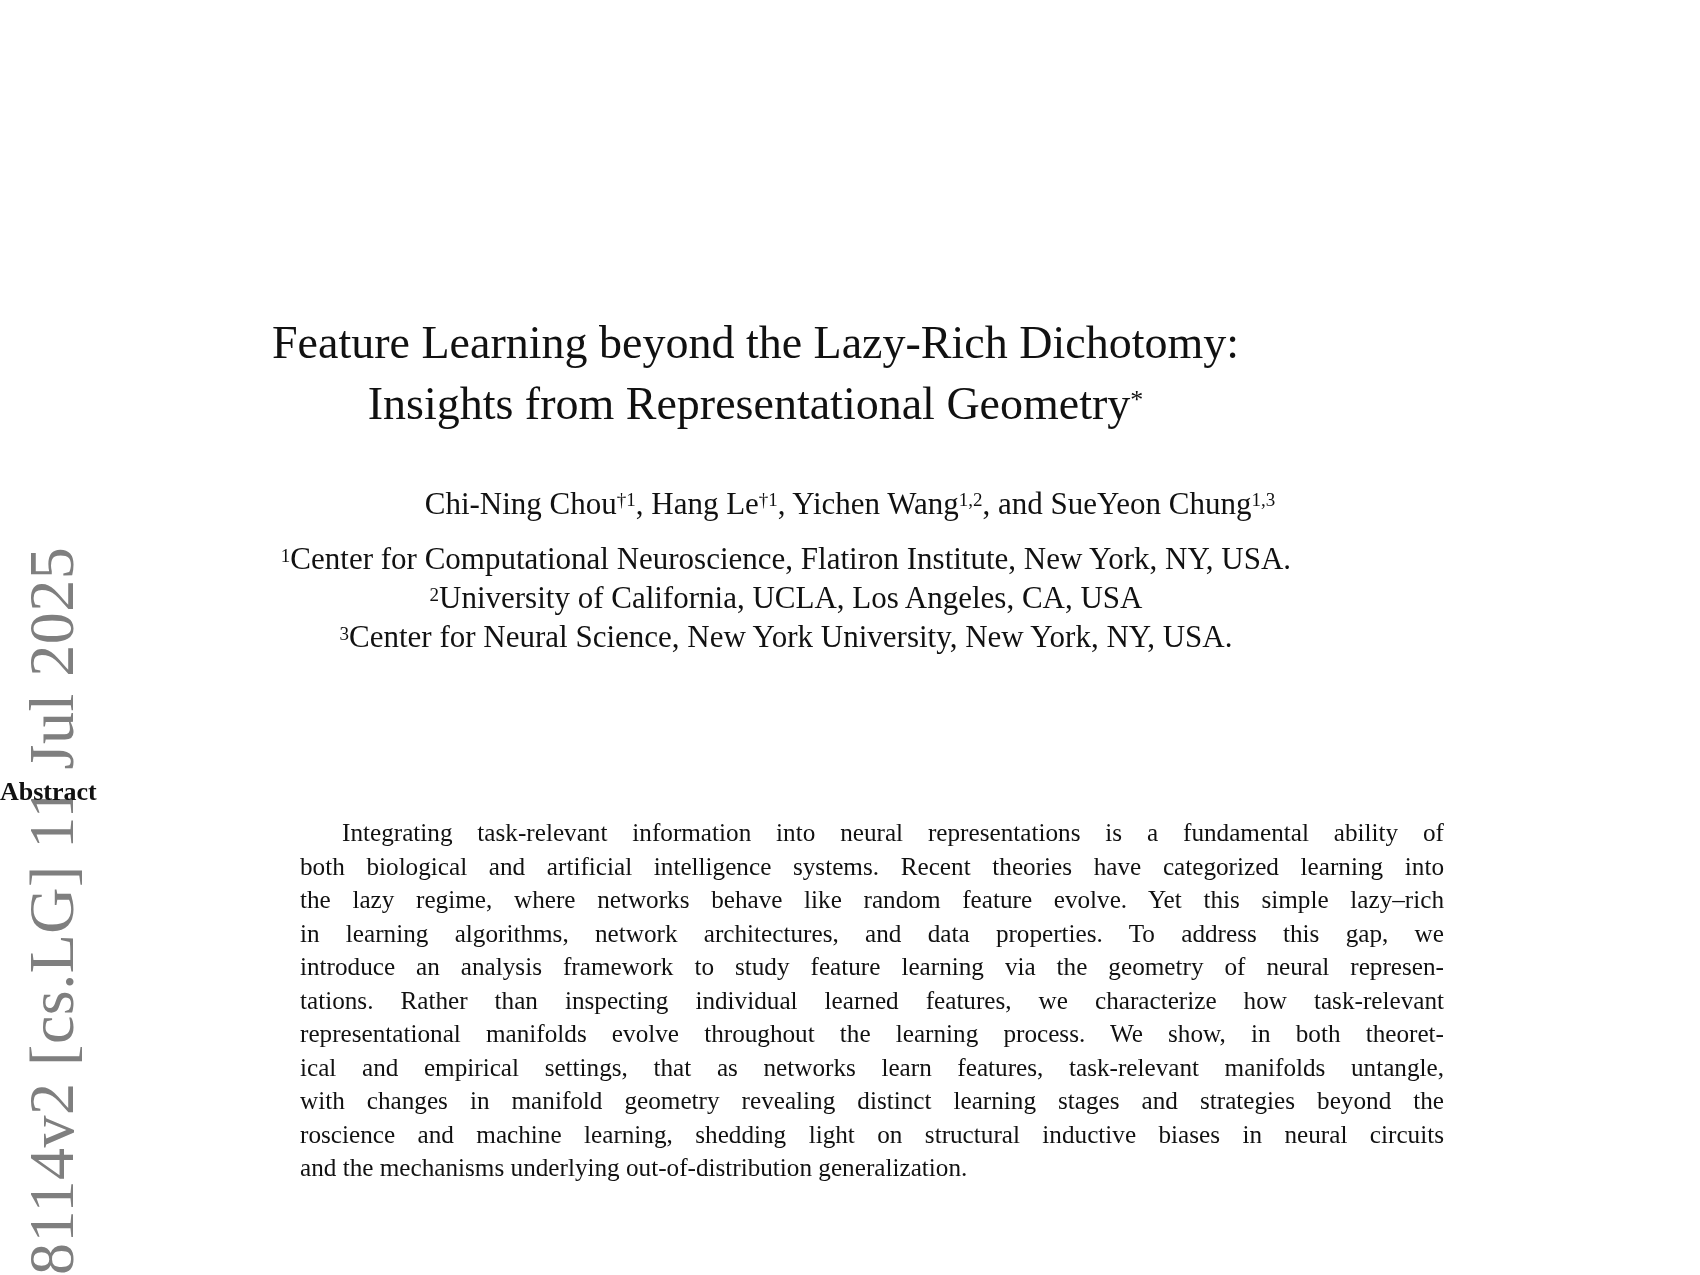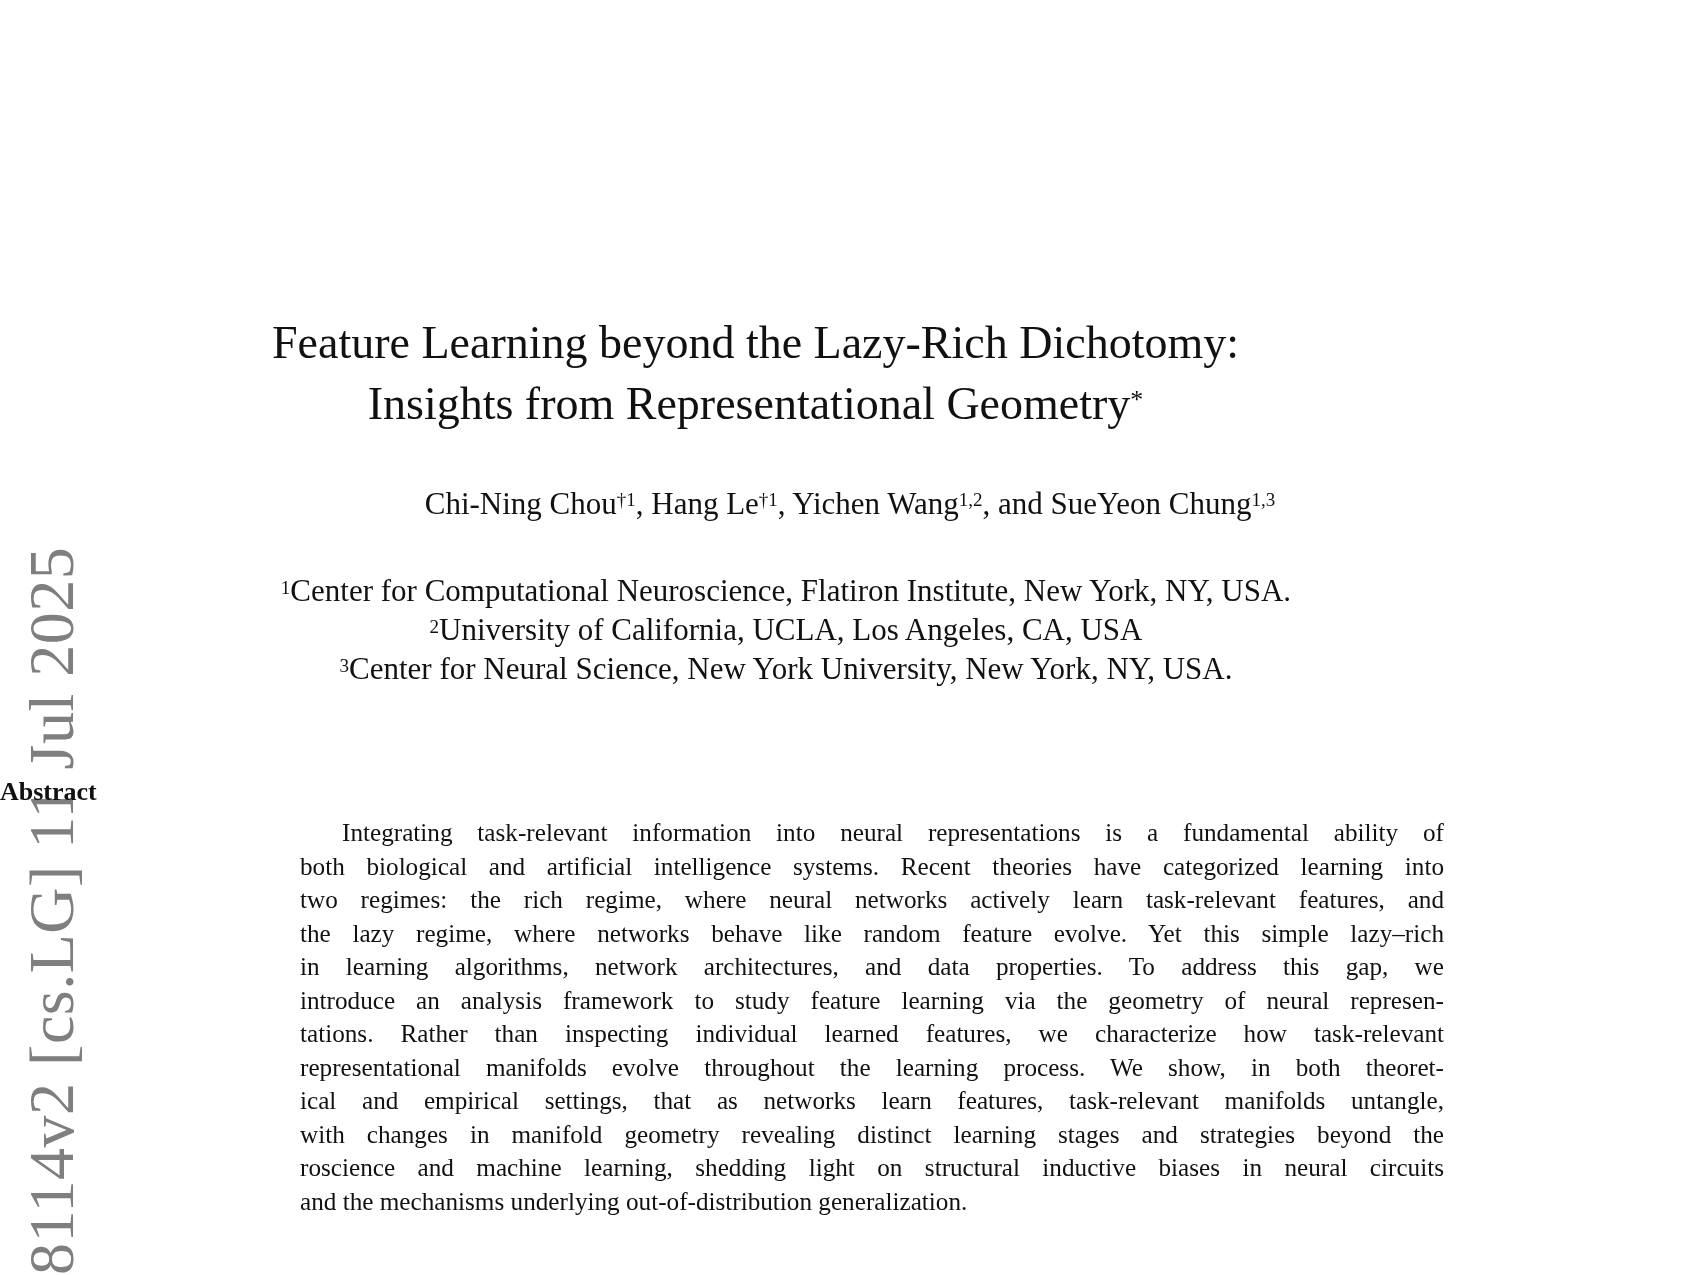--- a/index.html
+++ b/index.html
@@ -7,21 +7,21 @@
          font-family:"Liberation Serif","DejaVu Serif",serif; color:#111; }
   .arxiv-stamp { position:absolute; left:20px; top:1275px; transform-origin:0 0;
          transform:rotate(-90deg); font-size:64px; color:#7f7f7f; white-space:nowrap;
          letter-spacing:0.5px; line-height:1; }
   .title { position:absolute; left:0; width:1511px; top:312px; text-align:center;
          font-size:46px; line-height:61px; font-weight:normal; margin:0; }
   .title sup { font-size:26px; vertical-align:top; position:relative; top:-4px; }
   .authors { position:absolute; left:0; width:1700px; top:484px; text-align:center;
          font-size:31px; line-height:40px; }
   .authors sup { font-size:19px; vertical-align:top; position:relative; top:-4px; }
-  .affils { position:absolute; left:0; width:1572px; top:571px; text-align:center;
+  .affils { position:absolute; left:0; width:1572px; top:539px; text-align:center;
          font-size:31px; line-height:39px; }
   .affils sup { font-size:19px; vertical-align:top; position:relative; top:-3px; }
   .abstract-heading { position:absolute; left:0; width:1576px; top:775px; 
          font-size:26px; font-weight:bold; line-height:34px; }
   .abstract-body { position:absolute; left:280px; width:1164px; top:816px;
          font-size:25.2px; line-height:33.5px; text-align:justify; }
   .abstract-body .line { display:block; text-align:justify; text-align-last:justify; white-space:nowrap;margin-left:20px; }
   .abstract-body .line.first { padding-left:42px; }
   .abstract-body .line.last { text-align-last:left; }
 </style>
@@ -43,21 +43,20 @@
   <div><sup>1</sup><span>Center for Computational Neuroscience, Flatiron Institute, New York, NY, USA.</span></div>
   <div><sup>2</sup><span>University of California, UCLA, Los Angeles, CA, USA</span></div>
   <div><sup>3</sup><span>Center for Neural Science, New York University, New York, NY, USA.</span></div>
 </div>
 
 <div class="abstract-heading">Abstract</div>
 
 <div class="abstract-body">
   <span class="line first">Integrating task-relevant information into neural representations is a fundamental ability of</span>
   <span class="line">both biological and artificial intelligence systems. Recent theories have categorized learning into</span>
-  <span class="line">two regimes: the rich regime, where neural networks actively learn task-relevant features, and</span>
   <span class="line">the lazy regime, where networks behave like random feature evolve. Yet this simple lazy–rich</span>
   <span class="line">in learning algorithms, network architectures, and data properties.  To address this gap, we</span>
   <span class="line">introduce an analysis framework to study feature learning via the geometry of neural represen-</span>
   <span class="line">tations. Rather than inspecting individual learned features, we characterize how task-relevant</span>
   <span class="line">representational manifolds evolve throughout the learning process. We show, in both theoret-</span>
   <span class="line">ical and empirical settings, that as networks learn features, task-relevant manifolds untangle,</span>
   <span class="line">with changes in manifold geometry revealing distinct learning stages and strategies beyond the</span>
   <span class="line">roscience and machine learning, shedding light on structural inductive biases in neural circuits</span>
   <span class="line last">and the mechanisms underlying out-of-distribution generalization.</span>
 </div>

